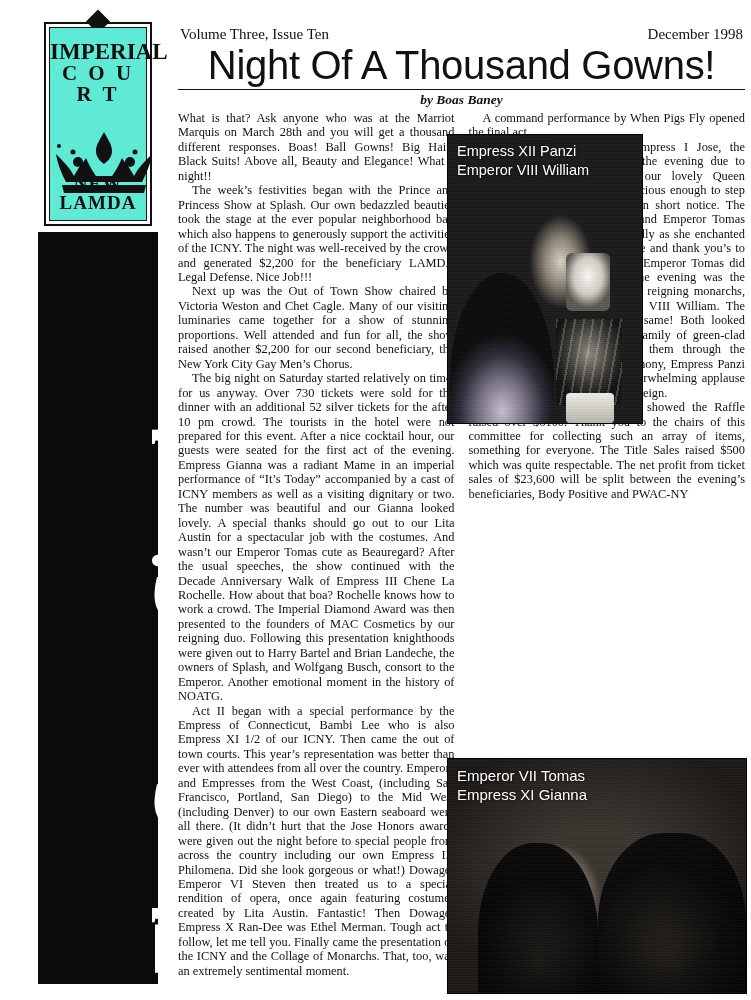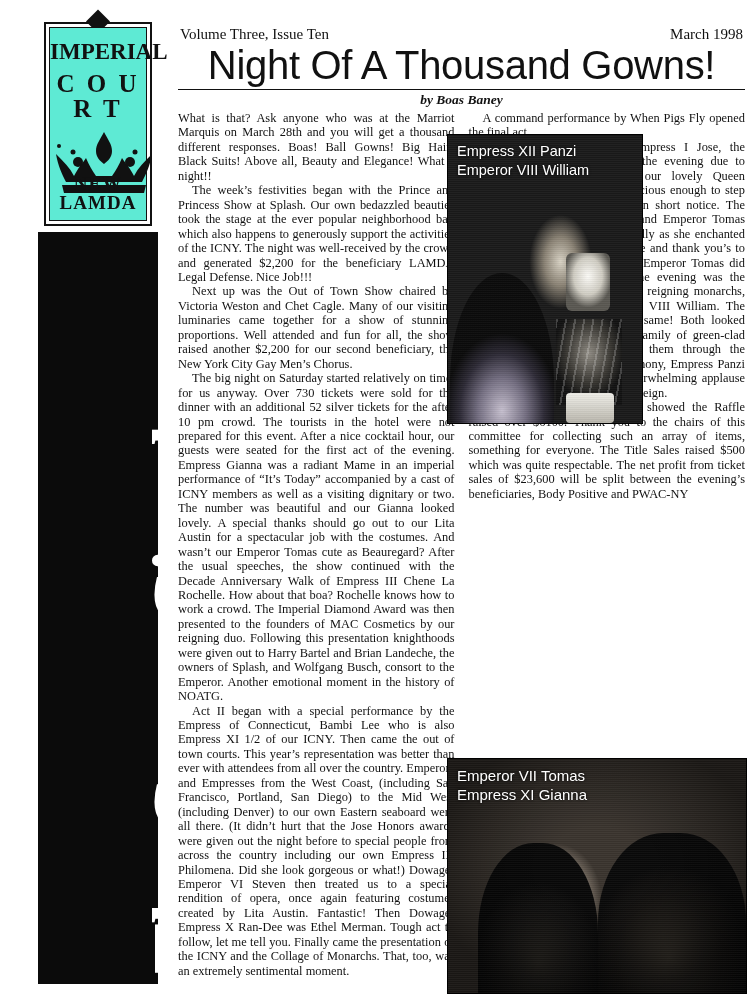--- a/index.html
+++ b/index.html
@@ -41,21 +41,21 @@
   .logo-word {
     font-family: "Liberation Serif", serif;
     font-weight: bold;
     letter-spacing: 1.5px;
     color: #111;
     text-align: center;
     width: 100%;
     line-height: 1;
   }
   .logo-imperial { font-size: 23px; margin-top: 12px; letter-spacing: 0px; }
-  .logo-court    { font-size: 25px; margin-top: 8px; letter-spacing: 3px; }
+  .logo-court    { font-size: 21px; letter-spacing: 3px; }
   .logo-newyork  { font-size: 19px; position: absolute; bottom: 8px; left: 0; letter-spacing: 1px; }
 
   .logo-diamond {
     position: absolute;
     left: 50%; top: -11px;
     width: 17px; height: 17px;
     background: #111;
     transform: translateX(-50%) rotate(45deg);
   }
 
@@ -270,21 +270,21 @@
 
   <div class="banner">
     <div class="banner-text">The Court Circular</div>
   </div>
 </div>
 
 <div class="content">
 
   <div class="header-row">
     <span>Volume Three, Issue Ten</span>
-    <span>March 1998</span>
+    <span>December 1998</span>
   </div>
 
   <h1 class="headline">Night Of A Thousand Gowns!</h1>
   <div class="byline">by Boas Baney</div>
 
   <div class="cols">
     <p class="first">What is that?  Ask anyone who was at the Marriot Marquis on March 28th and you will get a thousand different responses.  Boas!  Ball Gowns!  Big Hair!  Black Suits!  Above all, Beauty and Elegance!  What a night!!</p>
     <p>The week’s festivities began with the Prince and Princess Show at Splash.  Our own bedazzled beauties took the stage at the ever popular neighborhood bar, which also happens to generously support the activities of the  ICNY.  The night was well-received by the crowd and generated $2,200 for the beneficiary LAMDA Legal Defense.  Nice Job!!!</p>
     <p>Next up was the Out of Town Show chaired by Victoria Weston and Chet Cagle.  Many of our visiting luminaries came together for a show of stunning proportions.  Well attended and fun for all, the show raised another $2,200 for our second beneficiary, the New York City Gay Men’s Chorus.</p>
     <p>The big night on Saturday started relatively on time, for us anyway.  Over 730 tickets were sold for the dinner with an additional 52 silver tickets for the after 10 pm crowd.  The tourists in the hotel were not prepared for this event.  After a nice cocktail hour, our guests were seated for the first act of the evening.  Empress Gianna was a radiant Mame in an imperial performance of “It’s Today” accompanied by a cast of ICNY members as well as a visiting dignitary or two.  The number was beautiful and our Gianna looked lovely.  A special thanks should go out to our Lita Austin for a spectacular job with the costumes.  And wasn’t our Emperor Tomas cute as Beauregard?  After the usual speeches, the show continued with the Decade Anniversary Walk of Empress III Chene La Rochelle.  How about that boa?  Rochelle knows how to work a crowd.  The Imperial Diamond Award was then presented to the founders of MAC Cosmetics by our reigning duo.  Following this presentation knighthoods were given out to Harry Bartel and Brian Landeche, the owners of Splash, and Wolfgang Busch, consort to the Emperor.  Another emotional moment in the history of NOATG.</p>

